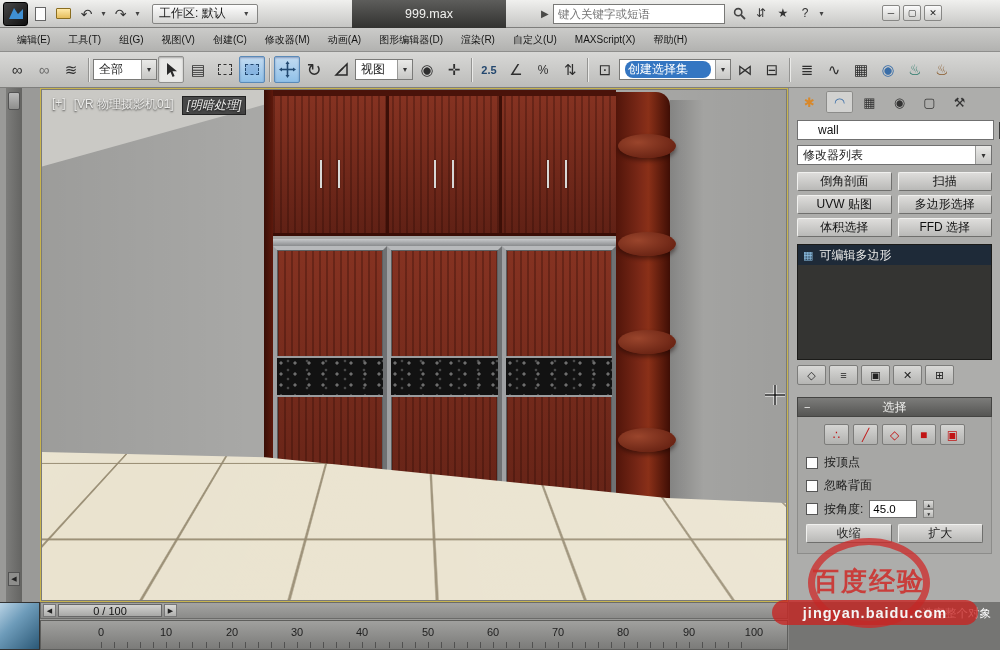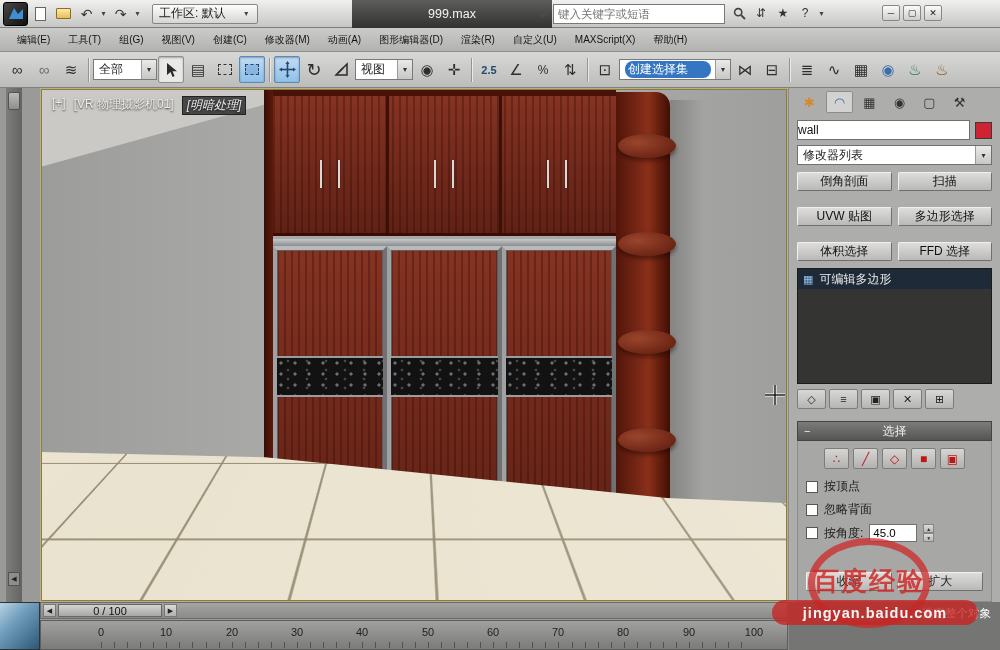--- a/index.html
+++ b/index.html
@@ -15,21 +15,21 @@
     background: linear-gradient(#f0f0ee,#c6c6c4); border-bottom:1px solid #7e7e7c; }
   .tb-row { display:flex; align-items:center; height:100%; padding-left:3px; gap:2px; }
   .logo { width:25px; height:24px; border:1px solid #000; border-radius:3px;
     background: linear-gradient(135deg,#474747,#101010); display:flex; align-items:center; justify-content:center; }
   .qbtn { width:21px; height:22px; display:flex; align-items:center; justify-content:center; color:#333; font-size:14px; }
   .icon-page { width:11px; height:14px; background:#fdfdfd; border:1px solid #666; }
   .icon-folder { width:15px; height:11px; background:linear-gradient(#ffe9a8,#e5bd5c); border:1px solid #8a6d20; border-radius:1px; }
   .caret { font-size:8px; color:#444; width:9px; text-align:center; }
   .ws-combo { height:20px; margin-left:8px; padding:0 6px; display:flex; align-items:center; gap:16px;
     background:linear-gradient(#fdfdfd,#d6d6d4); border:1px solid #858583; border-radius:2px; }
-  .file-band { position:absolute; left:352px; top:0; width:200px; height:28px;
+  .file-band { position:absolute; left:352px; top:0; width:154px; height:28px;
     background:linear-gradient(#5d5d5b,#323230); color:#f2f2f0; display:flex; align-items:center; justify-content:center; font-size:12.5px; }
   .band-arrow { position:absolute; left:541px; top:8px; color:#4a4a48; font-size:10px; }
   .search { position:absolute; left:553px; top:4px; width:172px; height:20px; background:#fff;
     border:1px solid #79797 7; border:1px solid #797977; display:flex; align-items:center; padding:0 4px; }
   .search input { border:0; outline:0; flex:1; font-size:11.5px; color:#111; background:transparent; font-family:inherit; }
   .ti-icons { position:absolute; left:729px; top:3px; display:flex; gap:2px; align-items:center; }
   .ti-btn { width:20px; height:20px; display:flex; align-items:center; justify-content:center; font-size:12px; color:#333; }
   .win-btns { position:absolute; right:58px; top:5px; display:flex; gap:3px; }
   .win-btn { width:18px; height:16px; background:linear-gradient(#fbfbfb,#cfcfcd); border:1px solid #878785;
     border-radius:2px; display:flex; align-items:center; justify-content:center; font-size:9px; color:#222; }
@@ -117,27 +117,27 @@
   .vp-label-shading { background:rgba(48,48,48,.85); padding:0 4px; border:1px solid #222;font-style:italic; }
   .axis { position:absolute; left:14px; top:436px; }
   .cursor { position:absolute; left:722px; top:294px; }
 
   
   #cpanel { position:absolute; left:788px; top:88px; width:212px; height:514px; background:#adadab; border-left:1px solid #8a8a88; }
   .cp-tabs { display:flex; gap:3px; padding:3px 7px; align-items:center; }
   .cp-tab { width:27px; height:22px; display:flex; align-items:center; justify-content:center; font-size:13px; color:#333; border-radius:2px; }
   .cp-tab.active { background:#d2d2d0; box-shadow:inset 0 0 0 1px #8c8c8a; }
   .cp-row-name { display:flex; align-items:center; gap:5px; padding:4px 8px 2px; }
-  .cp-input { flex:1; height:20px; background:#fff; border:1px solid #707070; padding:0 0; font-size:12px; font-family:inherit; color:#111; }
+  .cp-input { flex:1; height:20px; background:#fff; border:1px solid #707070; padding:0 20px; font-size:12px; font-family:inherit; color:#111; }
   .swatch { width:17px; height:17px; background:#cf2333; border:1px solid #3a3a3a; }
   .cp-modlist { margin:3px 8px; height:20px; background:#fff; border:1px solid #707070;
     display:flex; align-items:center; justify-content:space-between; padding-left:5px; font-size:12px; }
   .cp-modlist .dd { width:16px; height:100%; background:linear-gradient(#eaeae8,#c7c7c5); border-left:1px solid #9a9a98;
     display:flex; align-items:center; justify-content:center; font-size:8px; color:#333; }
-  .cp-grid { display:grid; grid-template-columns:1fr 1fr; gap:16px 6px; margin:7px 8px; }
+  .cp-grid { display:grid; grid-template-columns:1fr 1fr; gap:4px 6px; margin:7px 8px; }
   .cp-btn { height:19px; background:linear-gradient(#dedddb,#b9b9b7); border:1px solid; border-color:#f0f0ee #6f6f6d #6f6f6d #f0f0ee;
     font-size:12px; display:flex; align-items:center; justify-content:center; border-radius:2px; color:#111; }
   .cp-stack { margin:5px 8px; height:116px; background:#343432; border:1px solid #1b1b19; }
   .stack-item { height:20px; display:flex; align-items:center; gap:6px; padding:0 5px;
     background:#1e2a38; color:#ececea; font-size:12px; }
   .stack-icon { color:#8fc3e8; font-size:11px; }
   .stack-tools { display:flex; gap:3px; margin:4px 8px; }
   .st-btn { width:29px; height:20px; background:linear-gradient(#d8d8d6,#b5b5b3); border:1px solid #7c7c7a;
     display:flex; align-items:center; justify-content:center; font-size:11px; color:#222; border-radius:2px; }
   .rollout { margin:12px 8px 0; }
@@ -150,21 +150,21 @@
   .so-btn { width:25px; height:21px; background:linear-gradient(#d5d5d3,#b2b2b0); border:1px solid #7c7c7a;
     display:flex; align-items:center; justify-content:center; color:#c11414; font-size:12px; border-radius:2px; }
   .chk-row { display:flex; align-items:center; gap:6px; margin:6px 3px; font-size:12px; }
   .chk { width:12px; height:12px; background:#fdfdfd; border:1px solid #555; flex:0 0 auto; }
   .num-input { width:48px; height:18px; background:#fff; border:1px solid #707070; font-size:11.5px; padding:0 3px; font-family:inherit; }
   .spinner { width:11px; height:18px; display:flex; flex-direction:column; }
   .sp-b { flex:1; background:linear-gradient(#dddddb,#b7b7b5); border:1px solid #858583; font-size:5px;
     display:flex; align-items:center; justify-content:center; color:#333; }
   .pair-row { display:flex; gap:6px; margin:6px 3px 0; }
   .pr-btn { flex:1; height:19px; background:linear-gradient(#dedddb,#b9b9b7); border:1px solid;
-    border-color:#f0f0ee #6f6f6d #6f6f6d #f0f0ee; font-size:12px; display:flex; align-items:center; justify-content:center; border-radius:2px;margin-top:24px; }
+    border-color:#f0f0ee #6f6f6d #6f6f6d #f0f0ee; font-size:12px; display:flex; align-items:center; justify-content:center; border-radius:2px; }
   .pair-row2 { display:flex; gap:3px; margin:5px 3px 0; align-items:center; }
 
   
   #miniview { position:absolute; left:0; top:602px; width:40px; height:48px; border:1px solid #333; border-left:0;
     background:linear-gradient(135deg,#b9d3e5 0%,#6e9cba 40%,#2b5876 100%); }
   #minibtn { position:absolute; left:46px; top:622px; width:32px; height:26px; background:#4f4f4d; border:1px solid #333;
     color:#ddd; display:flex; align-items:center; justify-content:center; font-size:13px; }
   #timeslider { position:absolute; left:40px; top:602px; width:748px; height:17px;
     background:linear-gradient(#a4a4a2,#8b8b89); border:1px solid #6b6b69; display:flex; align-items:center; padding:0 2px; gap:2px; }
   .ts-arrow { width:13px; height:13px; background:linear-gradient(#dadad8,#b0b0ae); border:1px solid #777;

